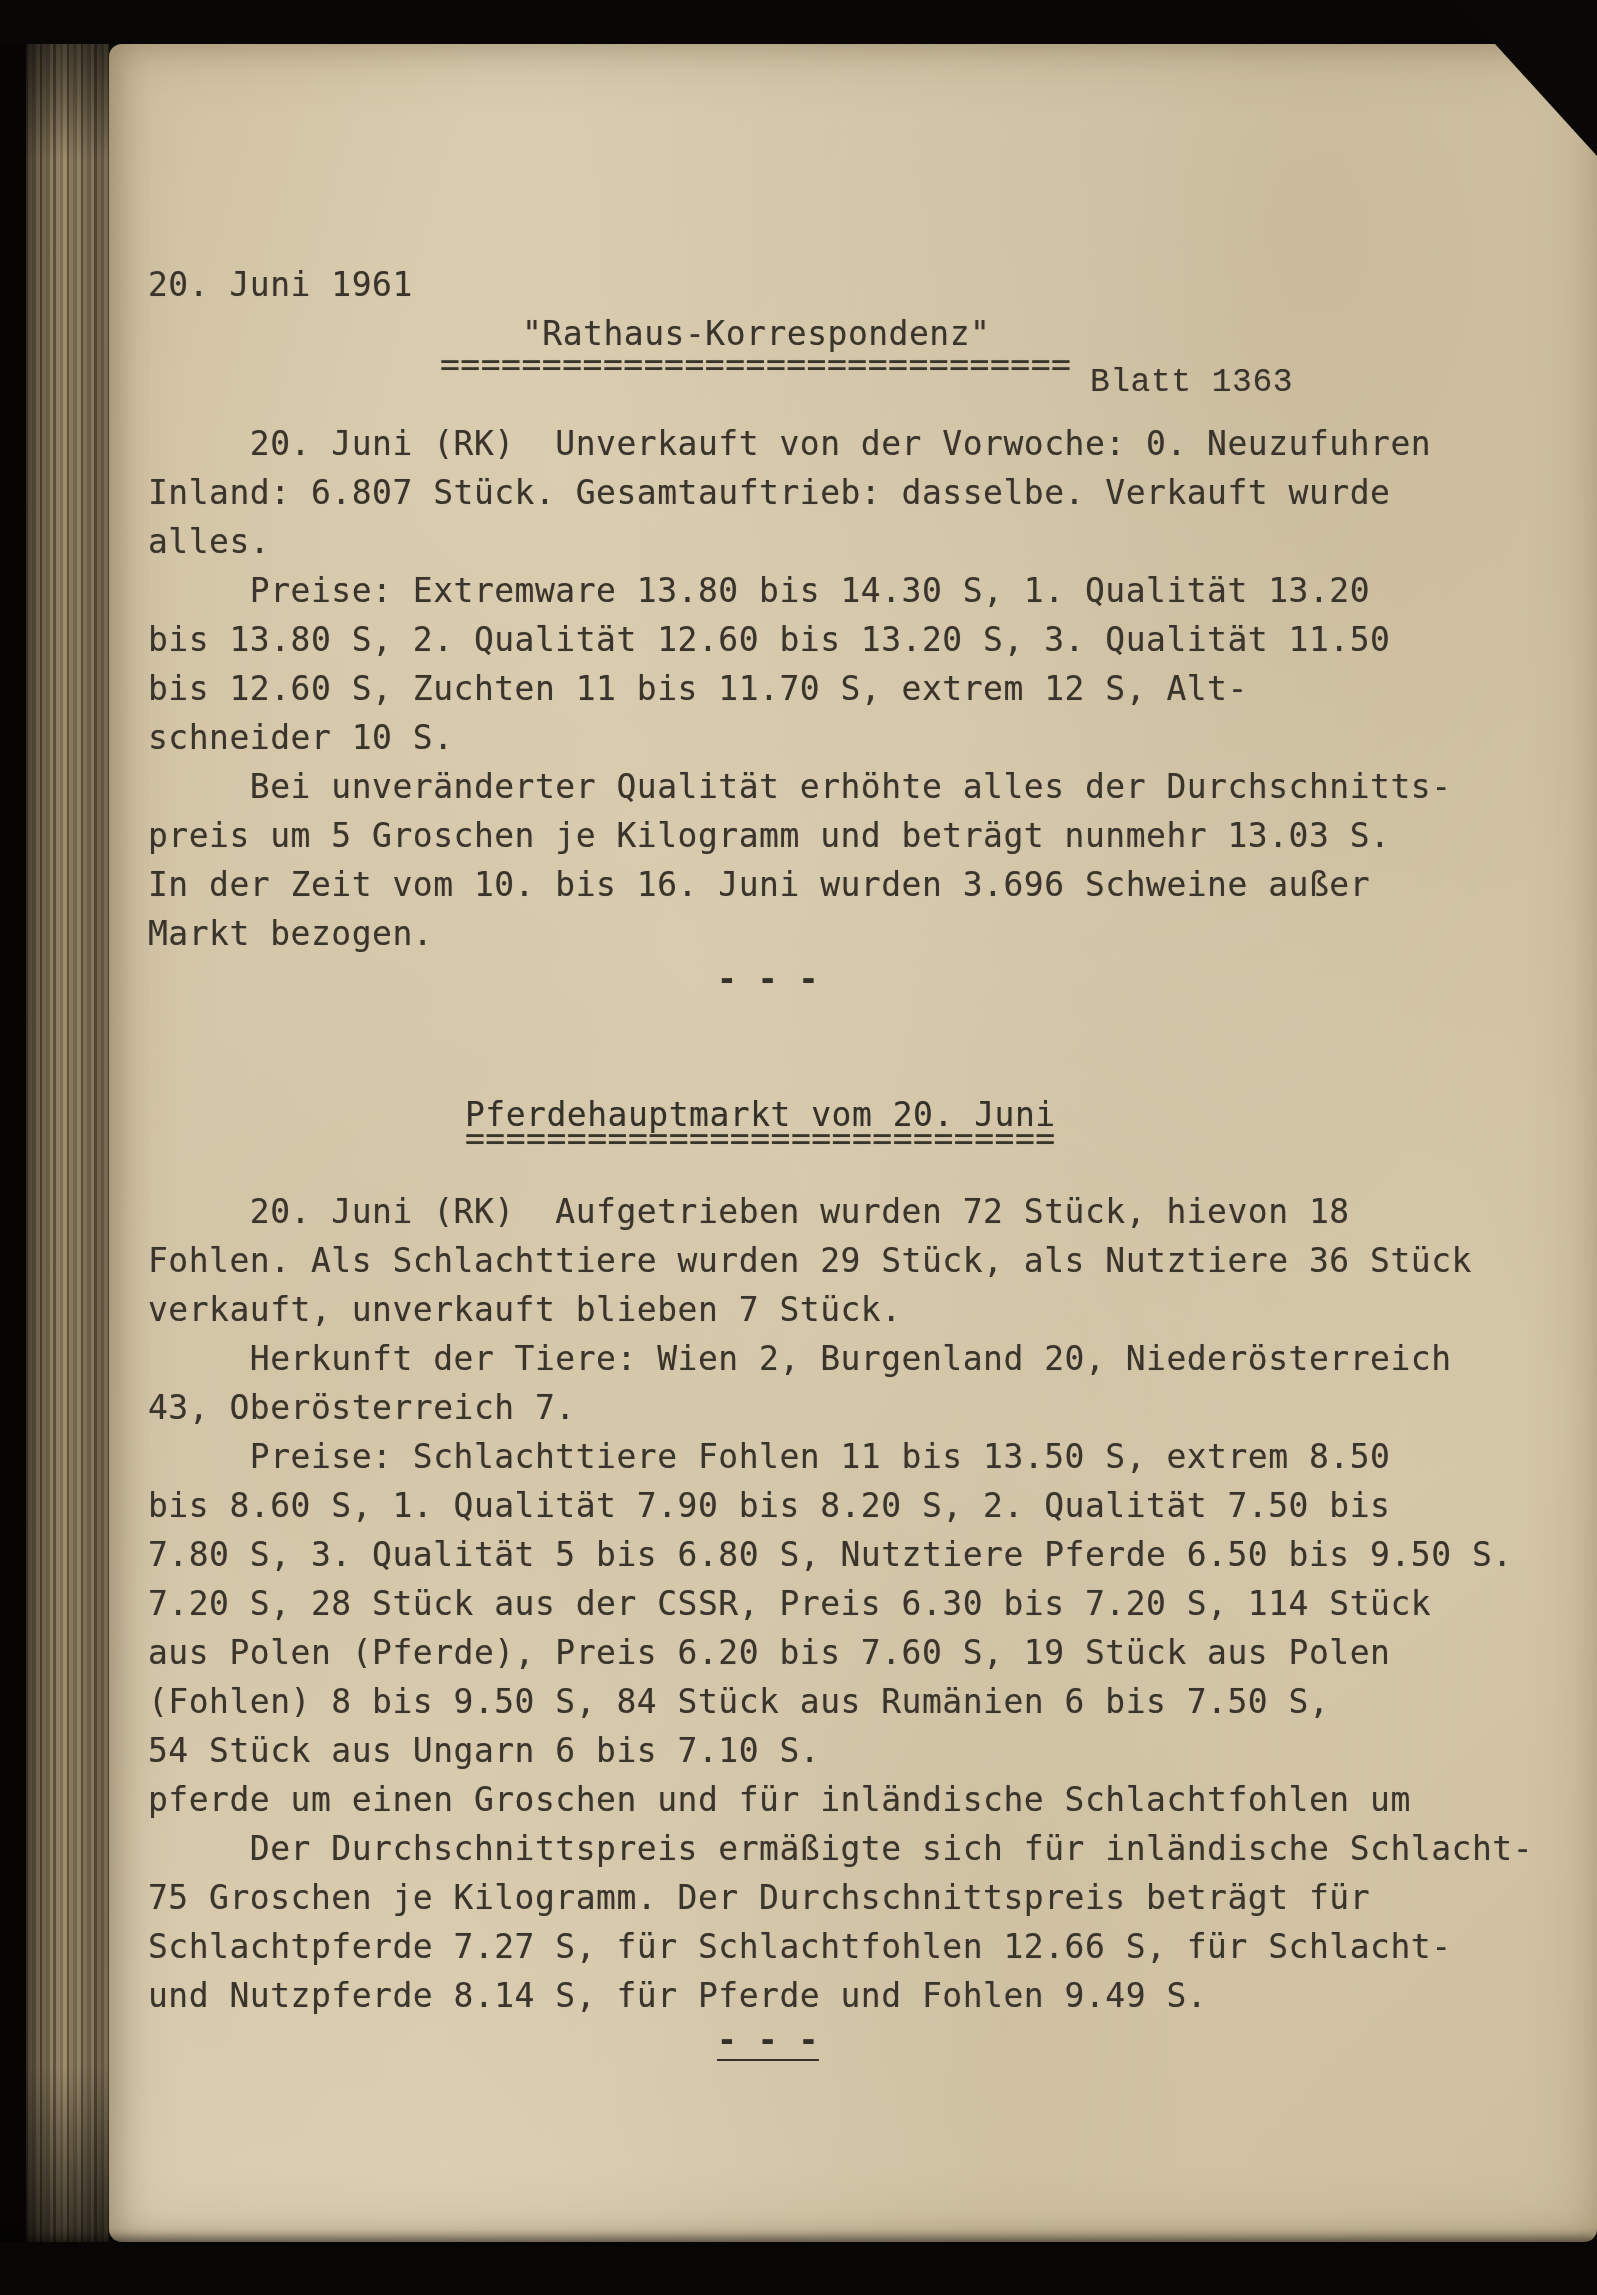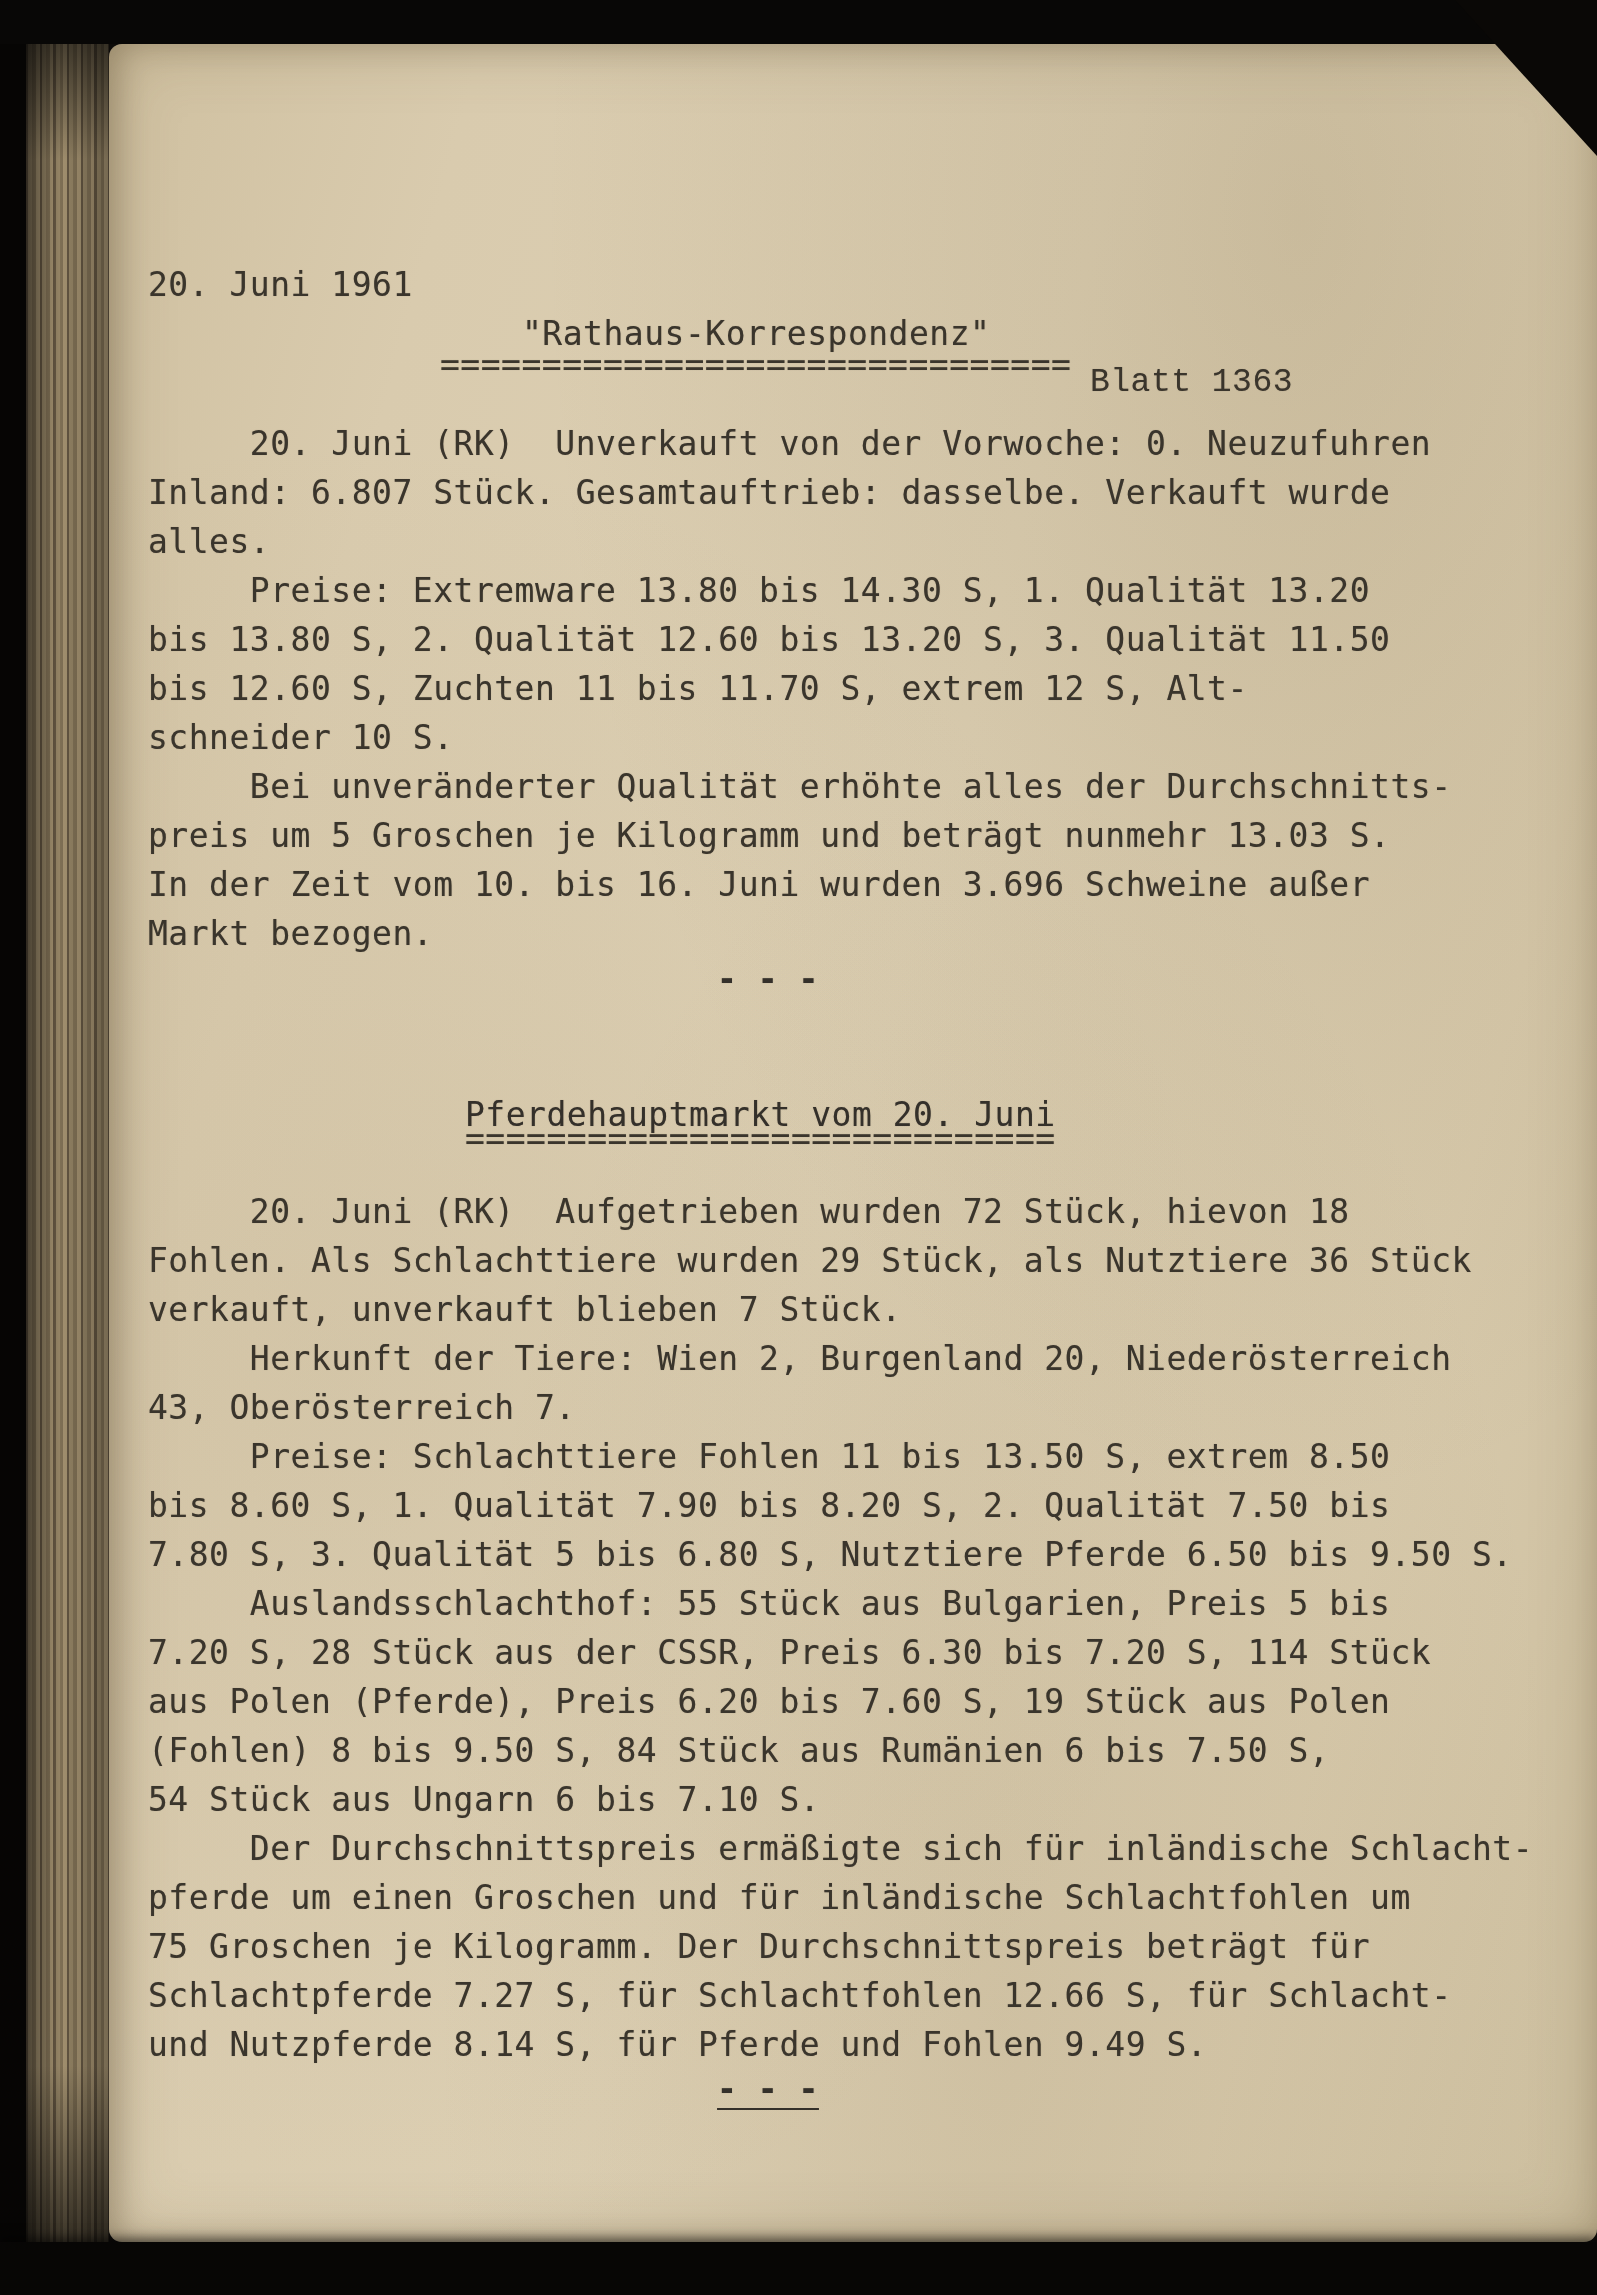--- a/index.html
+++ b/index.html
@@ -148,27 +148,26 @@
         <div class="sec-underline">=============================</div>
         <div class="lines">
             <div class="line">     20. Juni (RK)  Aufgetrieben wurden 72 Stück, hievon 18</div>
             <div class="line">Fohlen. Als Schlachttiere wurden 29 Stück, als Nutztiere 36 Stück</div>
             <div class="line">verkauft, unverkauft blieben 7 Stück.</div>
             <div class="line">     Herkunft der Tiere: Wien 2, Burgenland 20, Niederösterreich</div>
             <div class="line">43, Oberösterreich 7.</div>
             <div class="line">     Preise: Schlachttiere Fohlen 11 bis 13.50 S, extrem 8.50</div>
             <div class="line">bis 8.60 S, 1. Qualität 7.90 bis 8.20 S, 2. Qualität 7.50 bis</div>
             <div class="line">7.80 S, 3. Qualität 5 bis 6.80 S, Nutztiere Pferde 6.50 bis 9.50 S.</div>
-            <div class="line">     Auslandsschlachthof: 55 Stück aus Bulgarien, Preis 5 bis</div>
             <div class="line">7.20 S, 28 Stück aus der CSSR, Preis 6.30 bis 7.20 S, 114 Stück</div>
             <div class="line">aus Polen (Pferde), Preis 6.20 bis 7.60 S, 19 Stück aus Polen</div>
             <div class="line">(Fohlen) 8 bis 9.50 S, 84 Stück aus Rumänien 6 bis 7.50 S,</div>
             <div class="line">54 Stück aus Ungarn 6 bis 7.10 S.</div>
+            <div class="line">pferde um einen Groschen und für inländische Schlachtfohlen um</div>
             <div class="line">     Der Durchschnittspreis ermäßigte sich für inländische Schlacht-</div>
-            <div class="line">pferde um einen Groschen und für inländische Schlachtfohlen um</div>
             <div class="line">75 Groschen je Kilogramm. Der Durchschnittspreis beträgt für</div>
             <div class="line">Schlachtpferde 7.27 S, für Schlachtfohlen 12.66 S, für Schlacht-</div>
             <div class="line">und Nutzpferde 8.14 S, für Pferde und Fohlen 9.49 S.</div>
           </div>
         <div class="separator sep-strong">- - -</div>
       </section>
 
     </div>
   </div>
 </div>

